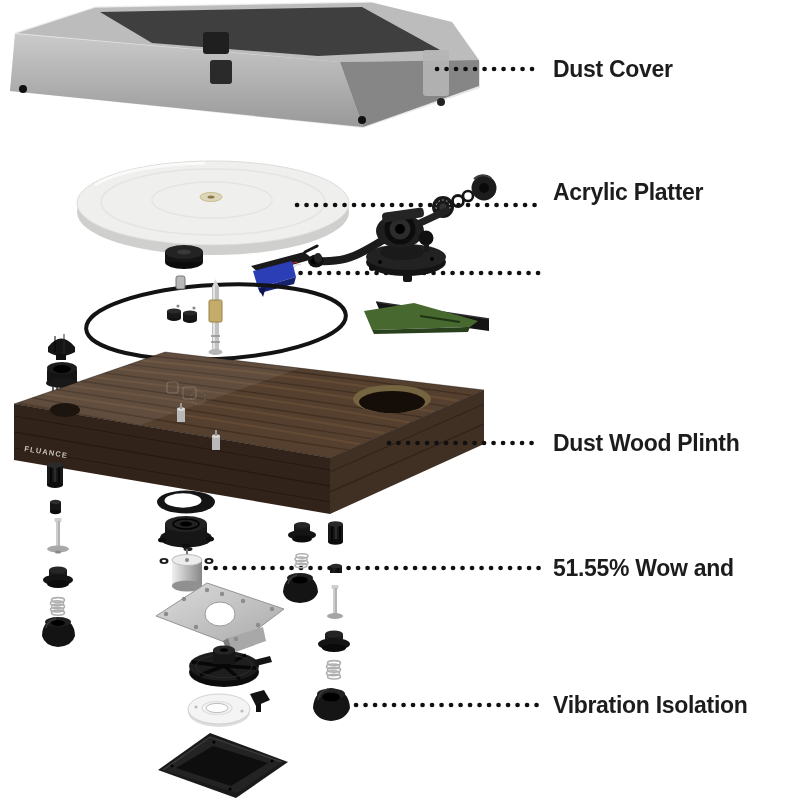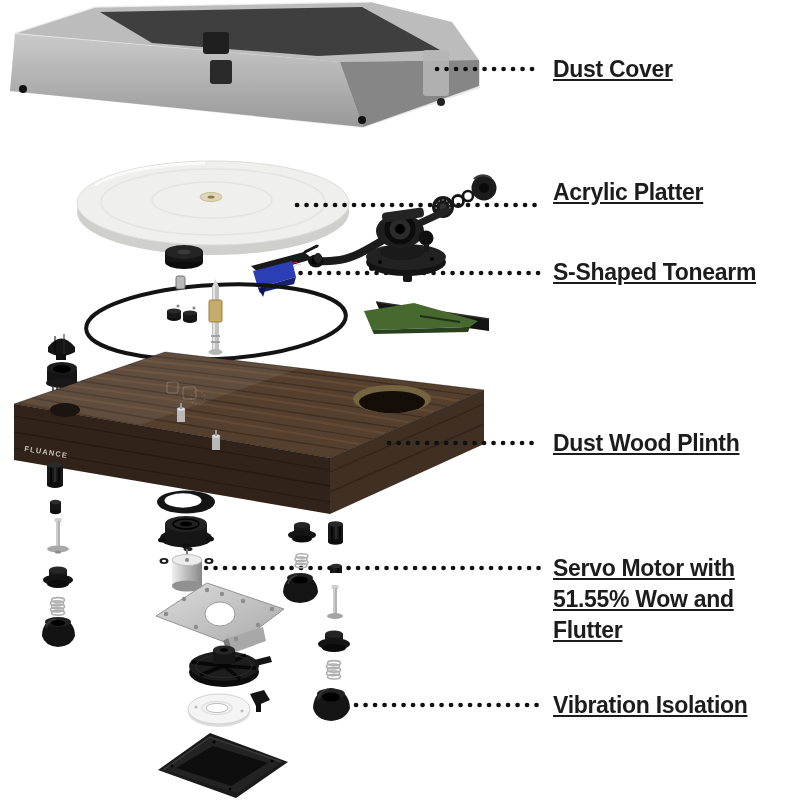--- a/index.html
+++ b/index.html
@@ -13,21 +13,20 @@
     background:var(--background);
     font-family:"Liberation Sans", sans-serif;
   }
   #art{position:absolute;left:0;top:0;}
   .leader{stroke:var(--leader-dots);stroke-width:4.6;stroke-linecap:round;stroke-dasharray:0.1 9.4;fill:none;}
   .callout{
     position:absolute;left:553px;width:245px;
     color:var(--label-text);
     font-size:23px;font-weight:700;line-height:31px;letter-spacing:-0.3px;
     white-space:nowrap;
-    text-decoration:underline;
   }
 </style>
 </head>
 <body>
 
 <svg id="art" width="800" height="800" viewBox="0 0 800 800">
   <defs>
     <linearGradient id="dcFront" x1="0" y1="0" x2="0" y2="1">
       <stop offset="0" stop-color="#c6c6c6"></stop>
         <stop offset="1" stop-color="#8e8e8e"></stop>
@@ -412,25 +411,22 @@
   <line class="leader" x1="356" y1="705" x2="540" y2="705"></line>
 </svg>
 
 <div class="callout" style="top:54px">
   <div>Dust Cover</div>
 </div>
 <div class="callout" style="top:177px">
   <div>Acrylic Platter</div>
 </div>
 <div class="callout" style="top:257px">
-  <div>S-Shaped Tonearm</div>
 </div>
 <div class="callout" style="top:428px">
   <div>Dust Wood Plinth</div>
 </div>
 <div class="callout" style="top:553px">
-  <div>Servo Motor with</div>
   <div>51.55% Wow and</div>
-  <div>Flutter</div>
 </div>
 <div class="callout" style="top:690px">
   <div>Vibration Isolation</div>
 </div>
 
 </body></html>

